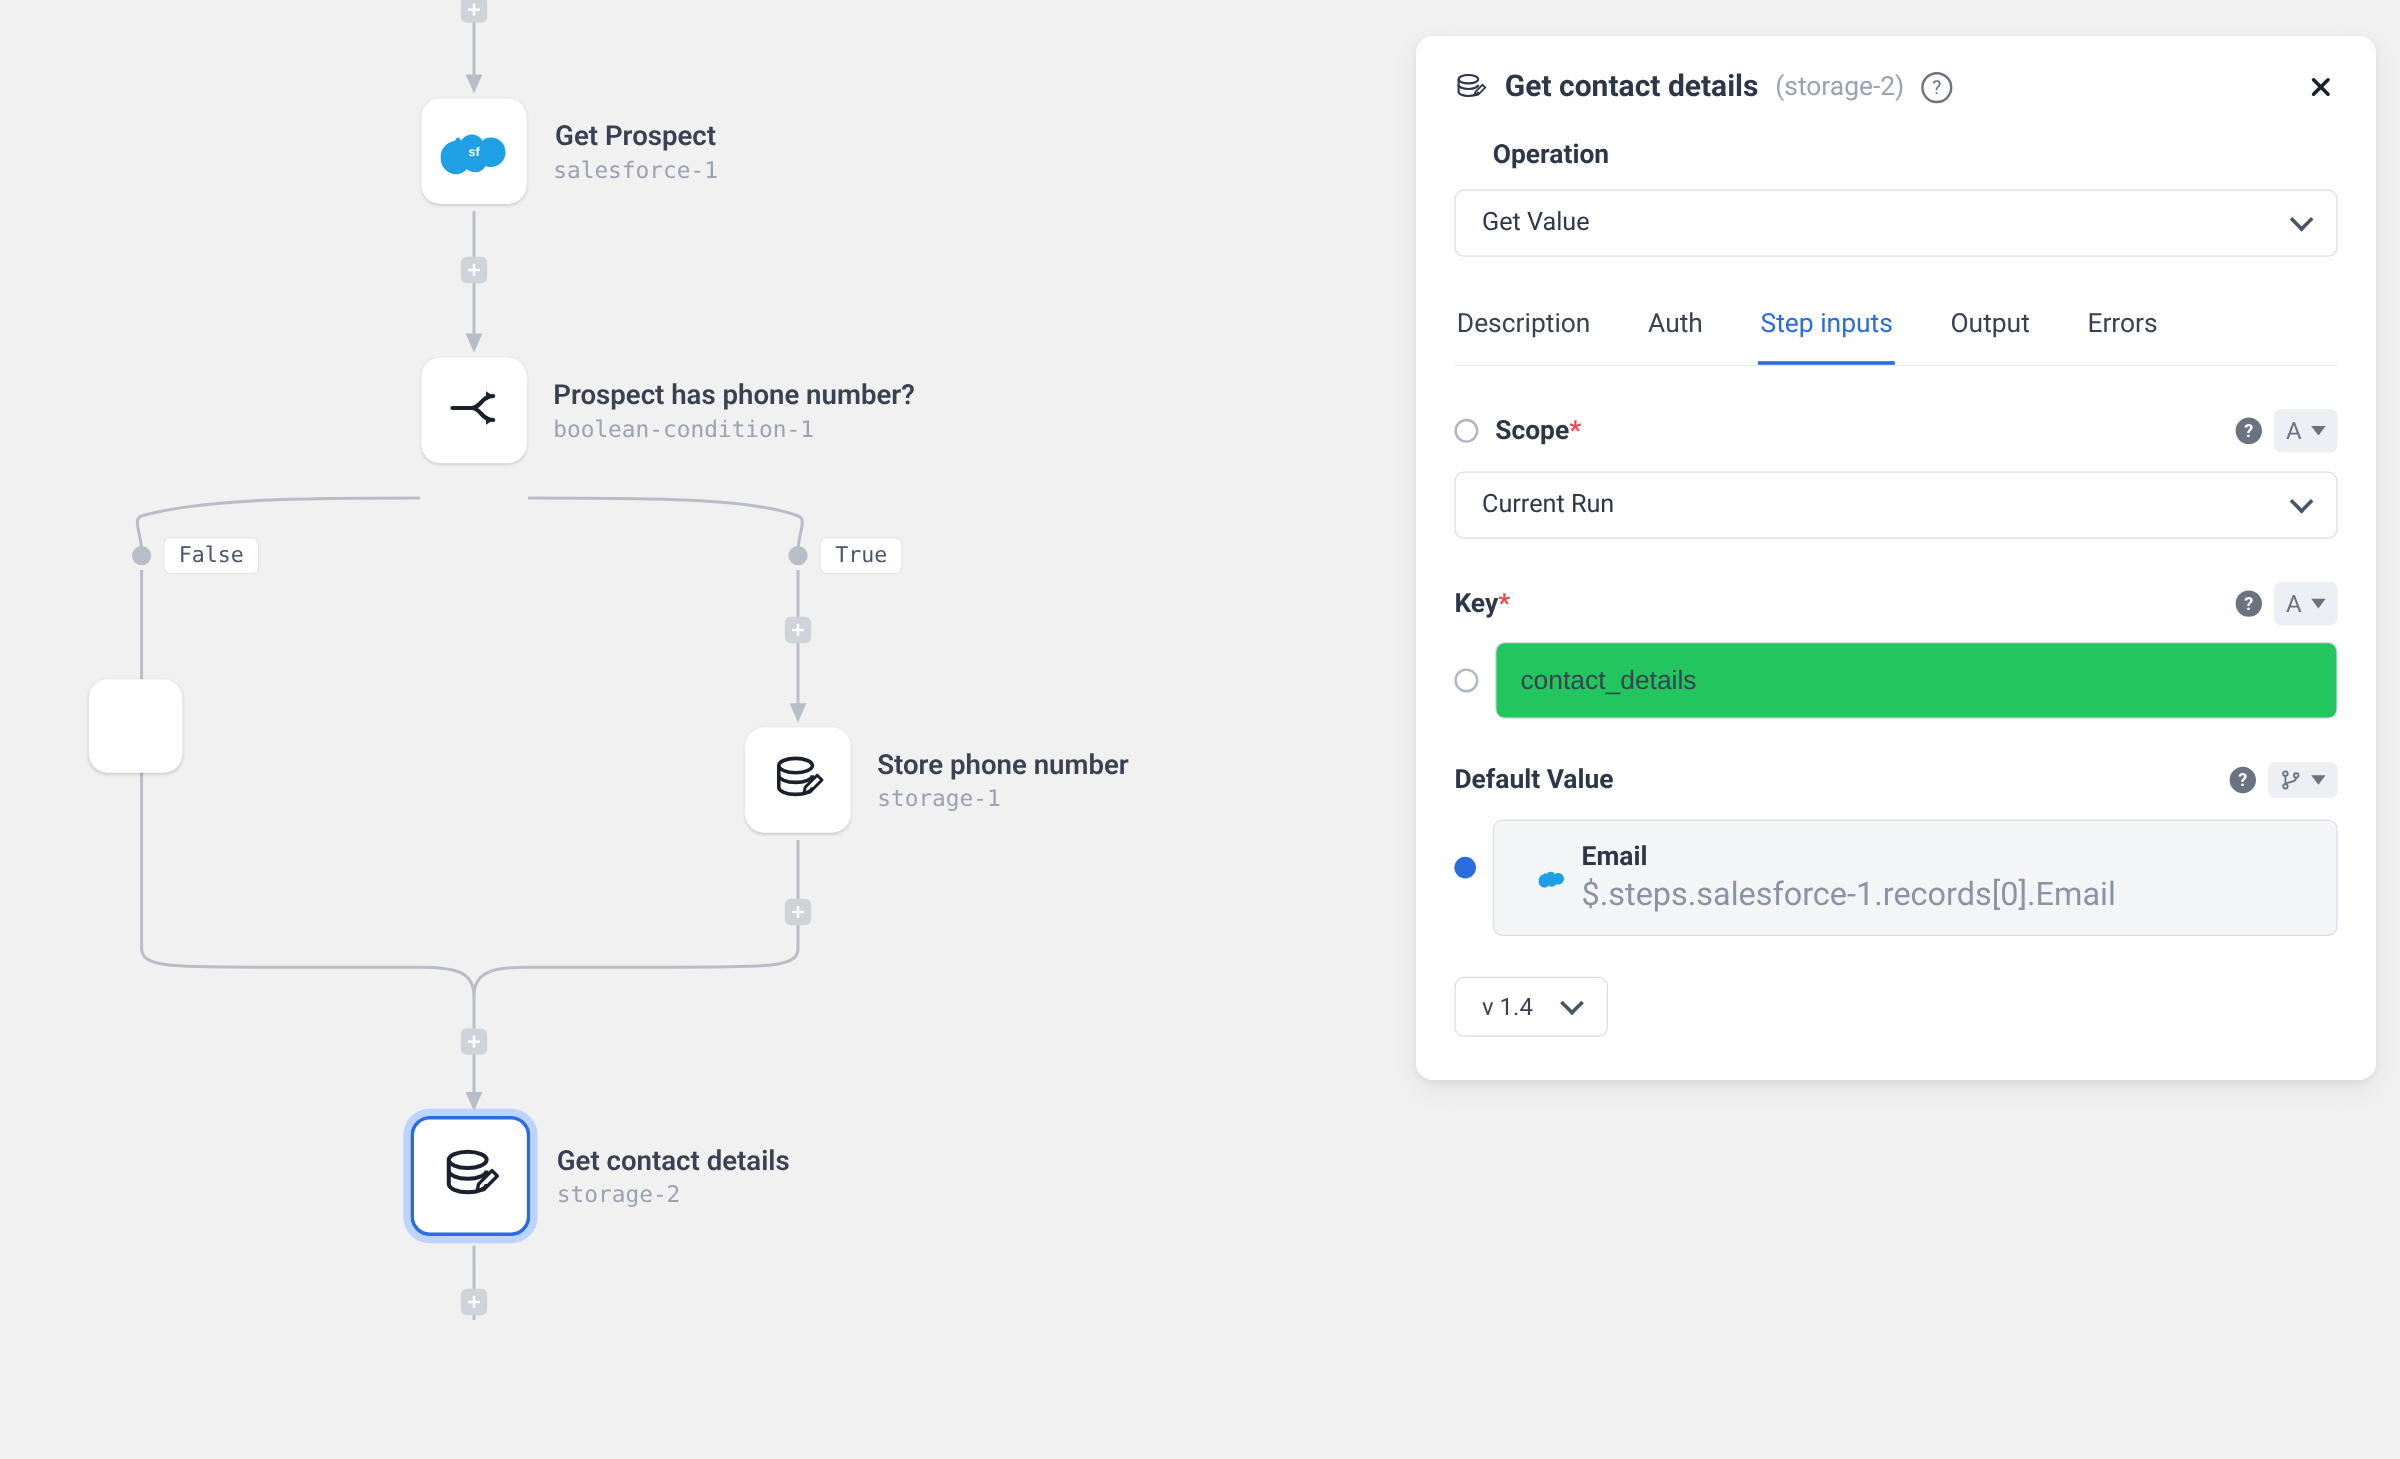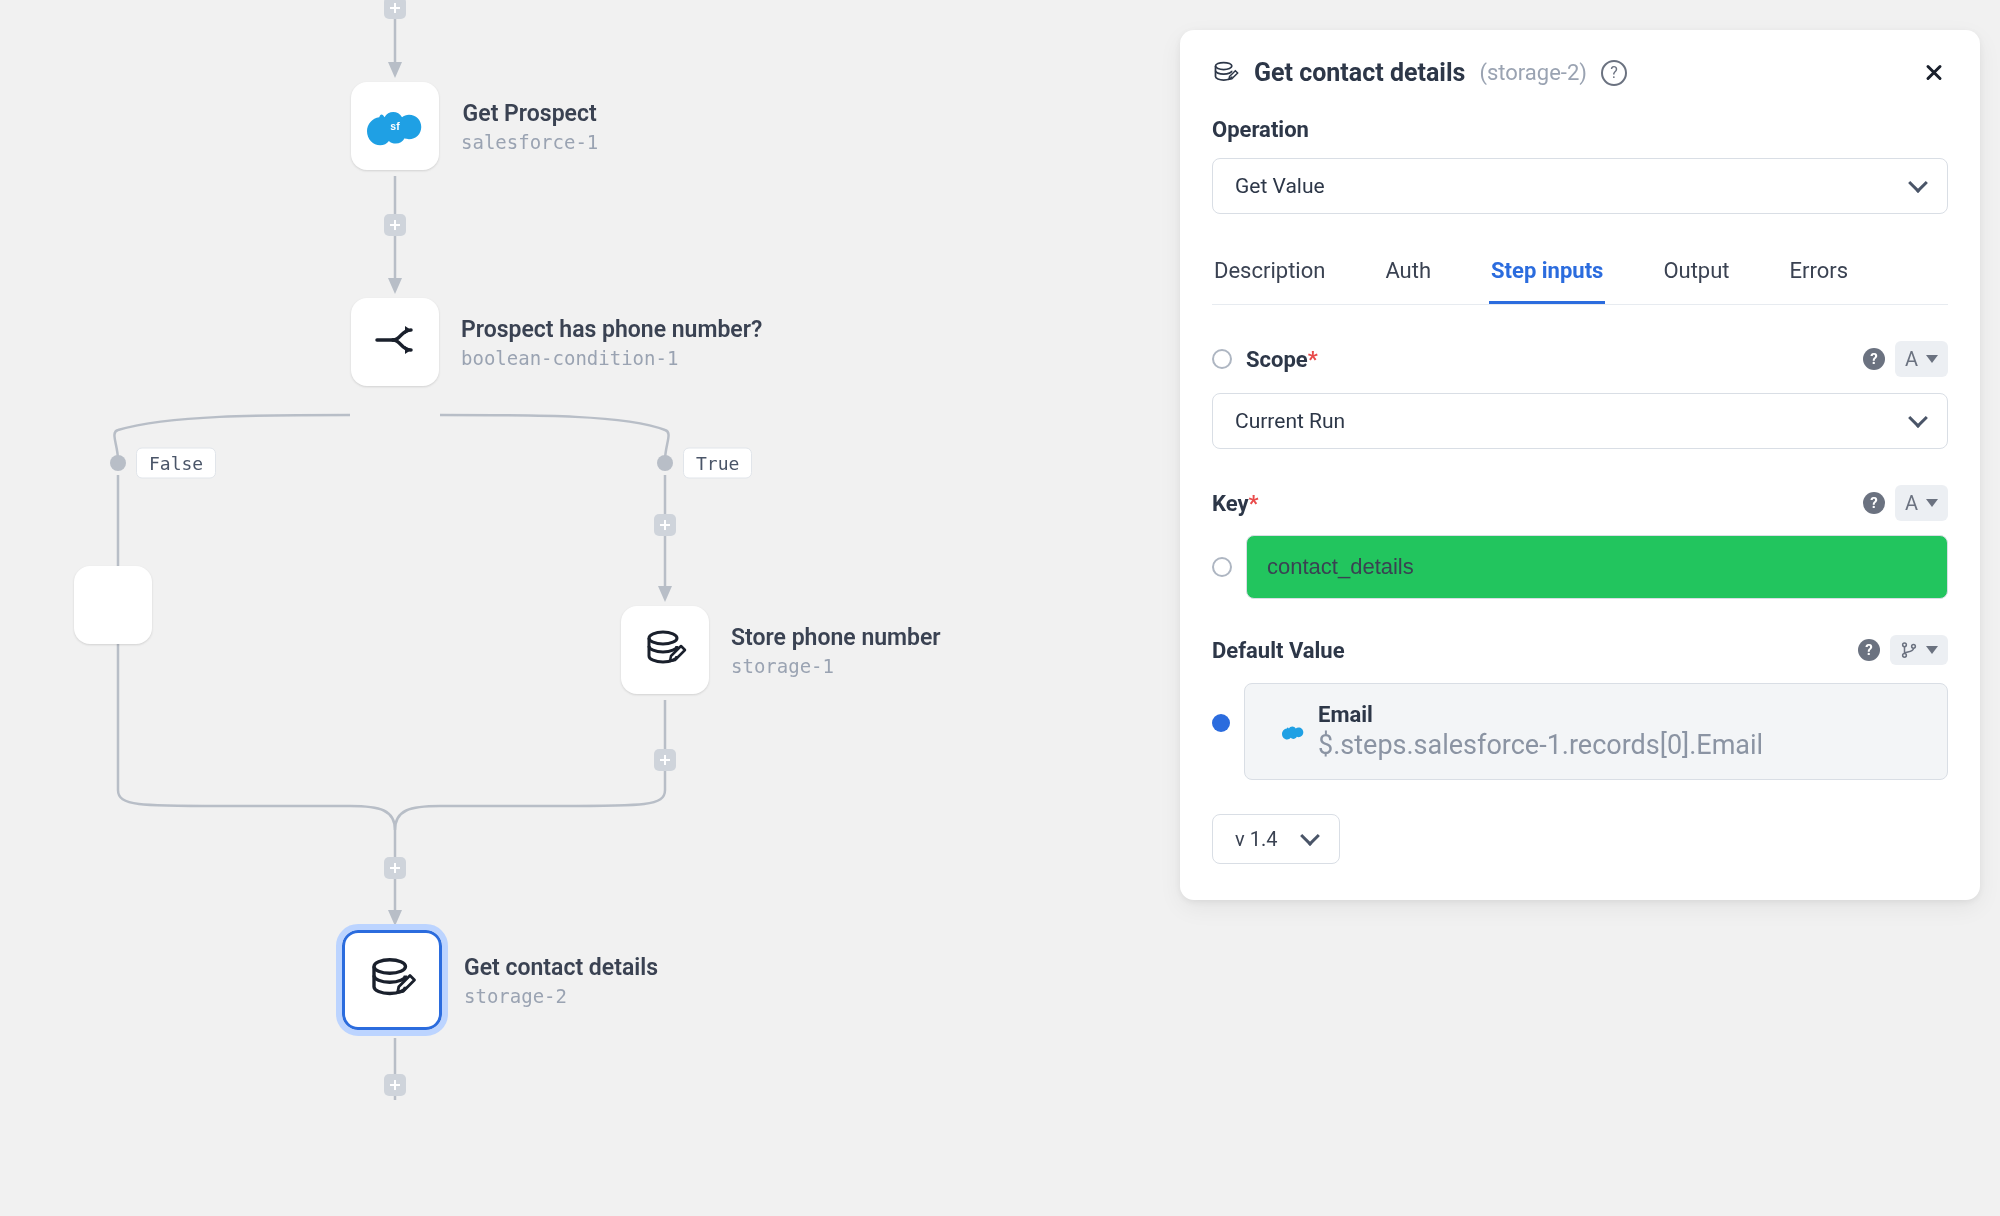--- a/index.html
+++ b/index.html
@@ -110,44 +110,44 @@
     width:28px; height:28px; cursor:pointer;
     display:flex;align-items:center;justify-content:center;
   }
   .close-x::before,.close-x::after{
     content:""; position:absolute; width:20px; height:3px; background:#1a202c; border-radius:2px;
   }
   .close-x::before{ transform:rotate(45deg);}
   .close-x::after{ transform:rotate(-45deg);}
 
   .section-label{
-    font-size:22px; font-weight:700; color:#2d3748; margin-top:30px;
+    font-size:22px; font-weight:700; color:#2d3748; margin-top:30px;margin-left:32px;
   }
   .select{
     margin-top:16px;
     width:100%; height:56px;
     border:1px solid #d9dee5; border-radius:8px;
     background:#fff;
     display:flex; align-items:center; justify-content:space-between;
     padding:0 22px; font-size:21px; color:#2d3748;
     cursor:pointer;
   }
   .chev{
     width:14px; height:14px; border-right:3px solid #4a5568; border-bottom:3px solid #4a5568;
     transform:rotate(45deg); margin-top:-6px;
   }
 
   .tabs{
-    display:flex; gap:56px; margin-top:34px; border-bottom:1px solid #e7ebf0;
+    display:flex; gap:44px; margin-top:34px; border-bottom:1px solid #e7ebf0;
   }
   .tab{
     padding:10px 2px 18px 2px; font-size:22px; color:#3a4252; cursor:pointer;
     border-bottom:3px solid transparent;
   }
-  .tab.active{ color:#2b6cde; font-weight:700; border-bottom-color:#2b6cde;}
+  .tab.active{ color:#2b6cde; font-weight:400; border-bottom-color:#2b6cde;}
 
   .field-row{
     display:flex; align-items:center; justify-content:space-between;
     margin-top:36px;
   }
   .field-left{ display:flex; align-items:center; gap:14px;}
   .radio-empty{
     width:20px; height:20px; border:2.5px solid #aeb6c2; border-radius:50%;
   }
   .radio-full{

